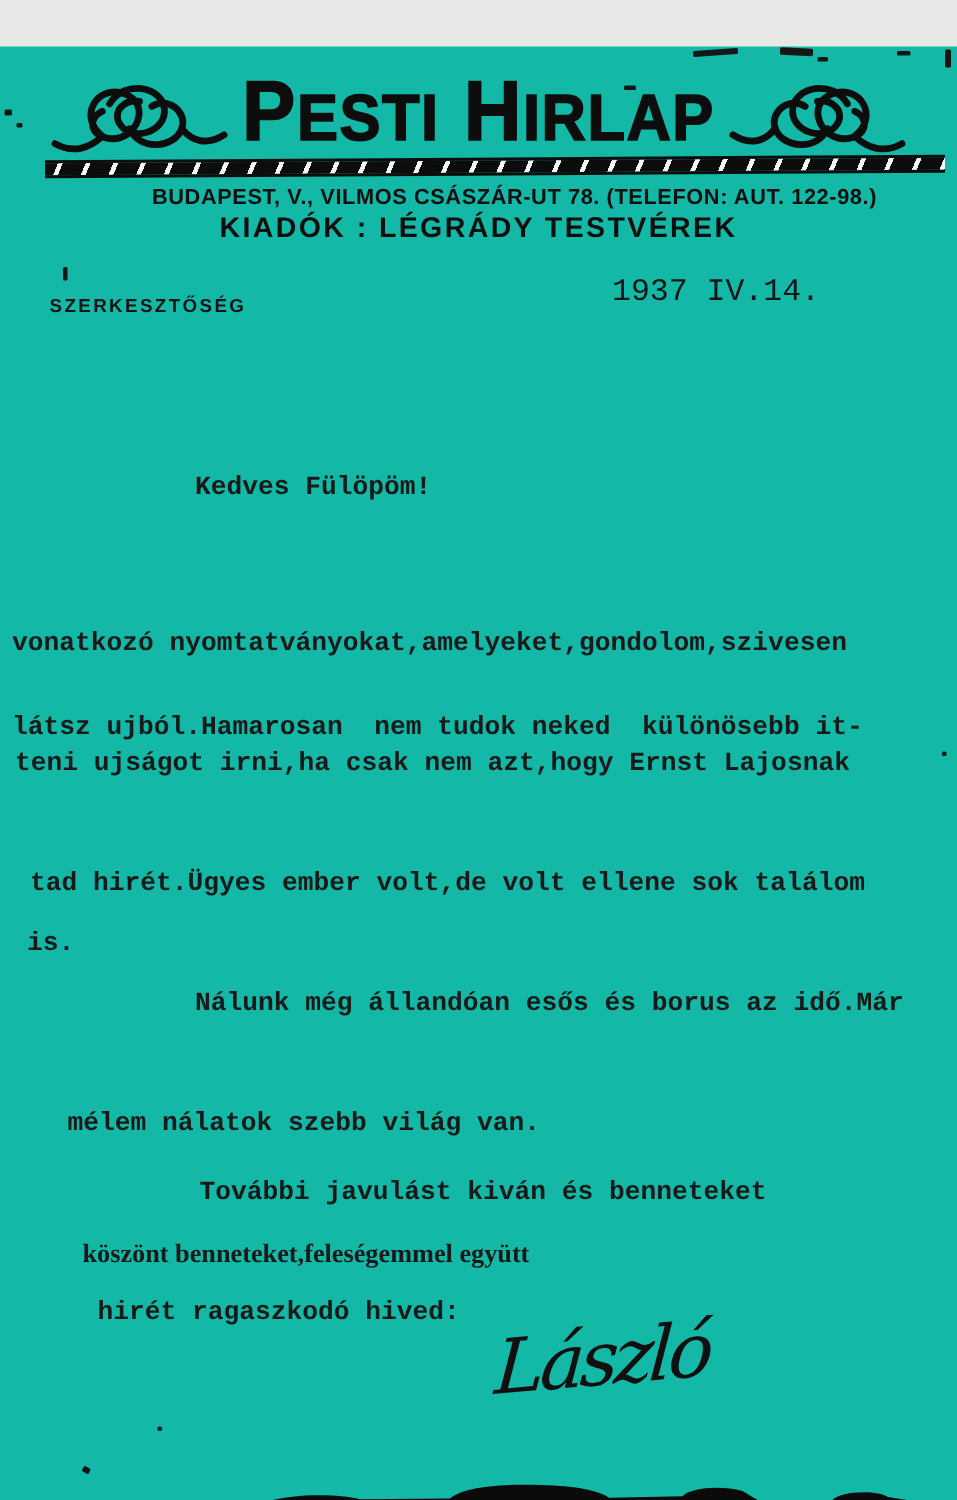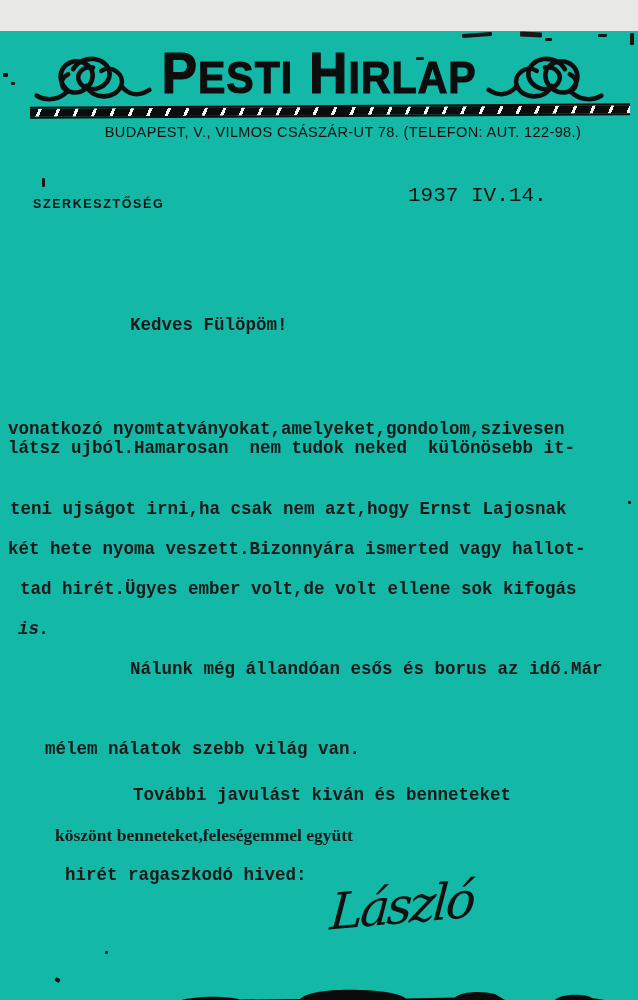--- a/index.html
+++ b/index.html
@@ -33,21 +33,21 @@
   .rope{
     position:absolute;left:30px;top:74px;width:600px;height:8px;
     background:
       repeating-linear-gradient(113deg,#0c0c0c 0 8px,#f6f6f4 8px 11px,#0c0c0c 11px 17px);
     border-top:2.5px solid #0c0c0c;
     border-bottom:2px solid #0c0c0c;
     transform:rotate(-0.35deg);
   }
   .address-line{
     position:absolute;top:93px;left:0;right:0;text-align:center;
-    font-weight:400;font-size:14.5px;letter-spacing:0.4px;color:#101010;
+    font-weight:700;font-size:14.5px;letter-spacing:0.4px;color:#101010;
     white-space:nowrap;
     padding-left:48px;
   }
   .publishers-line{
     position:absolute;top:111px;left:0;right:0;text-align:center;
     font-weight:700;font-size:19px;letter-spacing:1.6px;color:#0e0e0e;
     white-space:nowrap;
   }
   .department{
     position:absolute;left:33px;top:166px;
@@ -116,32 +116,32 @@
         <path d="M46,22 C58,2 88,8 90,26 C92,44 64,54 54,38 C48,28 58,18 70,20"></path>
         <path d="M62,42 C70,60 98,58 104,42 C109,28 92,16 80,24"></path>
         <path d="M104,42 C112,52 124,56 138,47"></path>
       </svg>
     </div>
   </div>
 
   <div class="rope"></div>
 
   <div class="address-line">BUDAPEST, V., VILMOS CSÁSZÁR-UT 78. (TELEFON: AUT. 122-98.)</div>
+  <div class="publishers-line">KIADÓK : LÉGRÁDY TESTVÉREK</div>
 
   <div class="department">SZERKESZTŐSÉG</div>
   <div class="date">1937 IV.14.</div>
 
   <div class="tline" style="left:130px;top:283px;">Kedves Fülöpöm!</div>
 
   <div class="tline" style="left:8px;top:387px;">vonatkozó nyomtatványokat,amelyeket,gondolom,szivesen</div>
-  <div class="tline" style="left:8px;top:406px;">látsz ujból.Hamarosan  nem tudok neked  különösebb it-</div>
+  <div class="tline" style="left:8px;top:443px;">látsz ujból.Hamarosan  nem tudok neked  különösebb it-</div>
   <div class="tline" style="left:10px;top:467px;text-align:right;">teni ujságot irni,ha csak nem azt,hogy Ernst Lajosnak</div>
-  <div class="tline" style="left:8px;top:507px;">két hete nyoma veszett.Bizonnyára ismerted vagy hallot-</div>
-  <div class="tline" style="left:20px;top:547px;">tad hirét.Ügyes ember volt,de volt ellene sok kifogás</div>
-  <div class="tline" style="left:18px;top:587px;font-style:italic;">is.</div>
+  <div class="tline" style="left:20px;top:547px;">tad hirét.Ügyes ember volt,de volt ellene sok találom</div>
+  <div class="tline" style="left:18px;top:587px;">is.</div>
   <div class="tline" style="left:130px;top:627px;">Nálunk még állandóan esős és borus az idő.Már</div>
   <div class="tline" style="left:45px;top:707px;">mélem nálatok szebb világ van.</div>
   <div class="tline" style="left:133px;top:753px;">További javulást kiván és benneteket</div>
   <div class="tline" style="left:55px;top:793px;font-family:Liberation Serif, serif;">köszönt benneteket,feleségemmel együtt</div>
   <div class="tline" style="left:65px;top:833px;">hirét ragaszkodó hived:</div>
 
   <div class="signature">László</div>
 
   <svg class="scan-edge" viewBox="0 0 638 40" preserveAspectRatio="none">
     <path fill="#0b0b0b" d="M8,18

